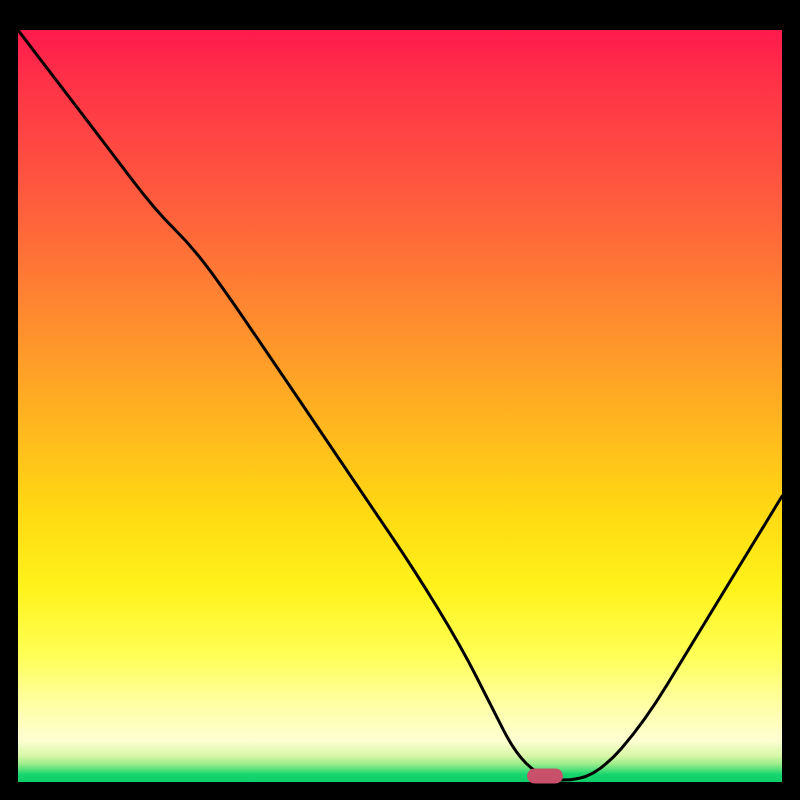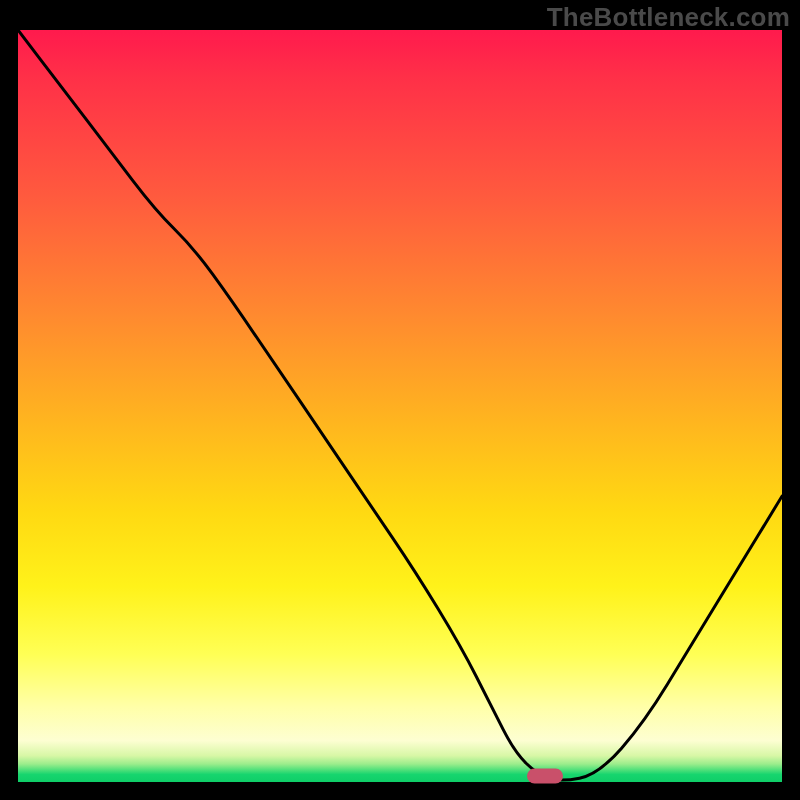--- a/index.html
+++ b/index.html
@@ -78,21 +78,20 @@
     
     transform: translate(-50%, -50%);
     z-index: 5;
   }
 </style>
 </head>
 <body>
 
 <div class="outer">
 
-  <div class="watermark">TheBottleneck.com</div>
 
   <div class="plot-frame">
     <div class="plot-area"></div>
 
     <svg class="curve" viewBox="0 0 764 752" preserveAspectRatio="none">
       <path id="curve-path" fill="none" stroke="#000" stroke-width="3" stroke-linejoin="round" stroke-linecap="round" d="M 0.0 0.0 Q 0.0 0.0 22.9 30.1 Q 45.8 60.2 68.8 90.2 Q 91.7 120.3 114.6 150.4 Q 137.5 180.5 156.6 199.3 Q 175.7 218.1 194.8 244.4 Q 213.9 270.7 236.8 304.6 Q 259.8 338.4 282.7 372.2 Q 305.6 406.1 328.5 439.9 Q 351.4 473.8 374.4 507.6 Q 397.3 541.4 420.2 579.0 Q 443.1 616.6 458.4 646.7 Q 473.7 676.8 485.1 699.4 Q 496.6 721.9 508.1 733.2 Q 519.5 744.5 531.0 748.2 Q 542.4 752.0 561.5 748.2 Q 580.6 744.5 603.6 718.2 Q 626.5 691.8 649.4 654.2 Q 672.3 616.6 695.2 579.0 Q 718.2 541.4 741.1 503.8 T 764.0 466.2"></path>
     </svg>
 
     <div class="marker" id="marker" style="left: 527.16px; top: 746px; background: rgb(201, 80, 106);"></div>
   </div>

